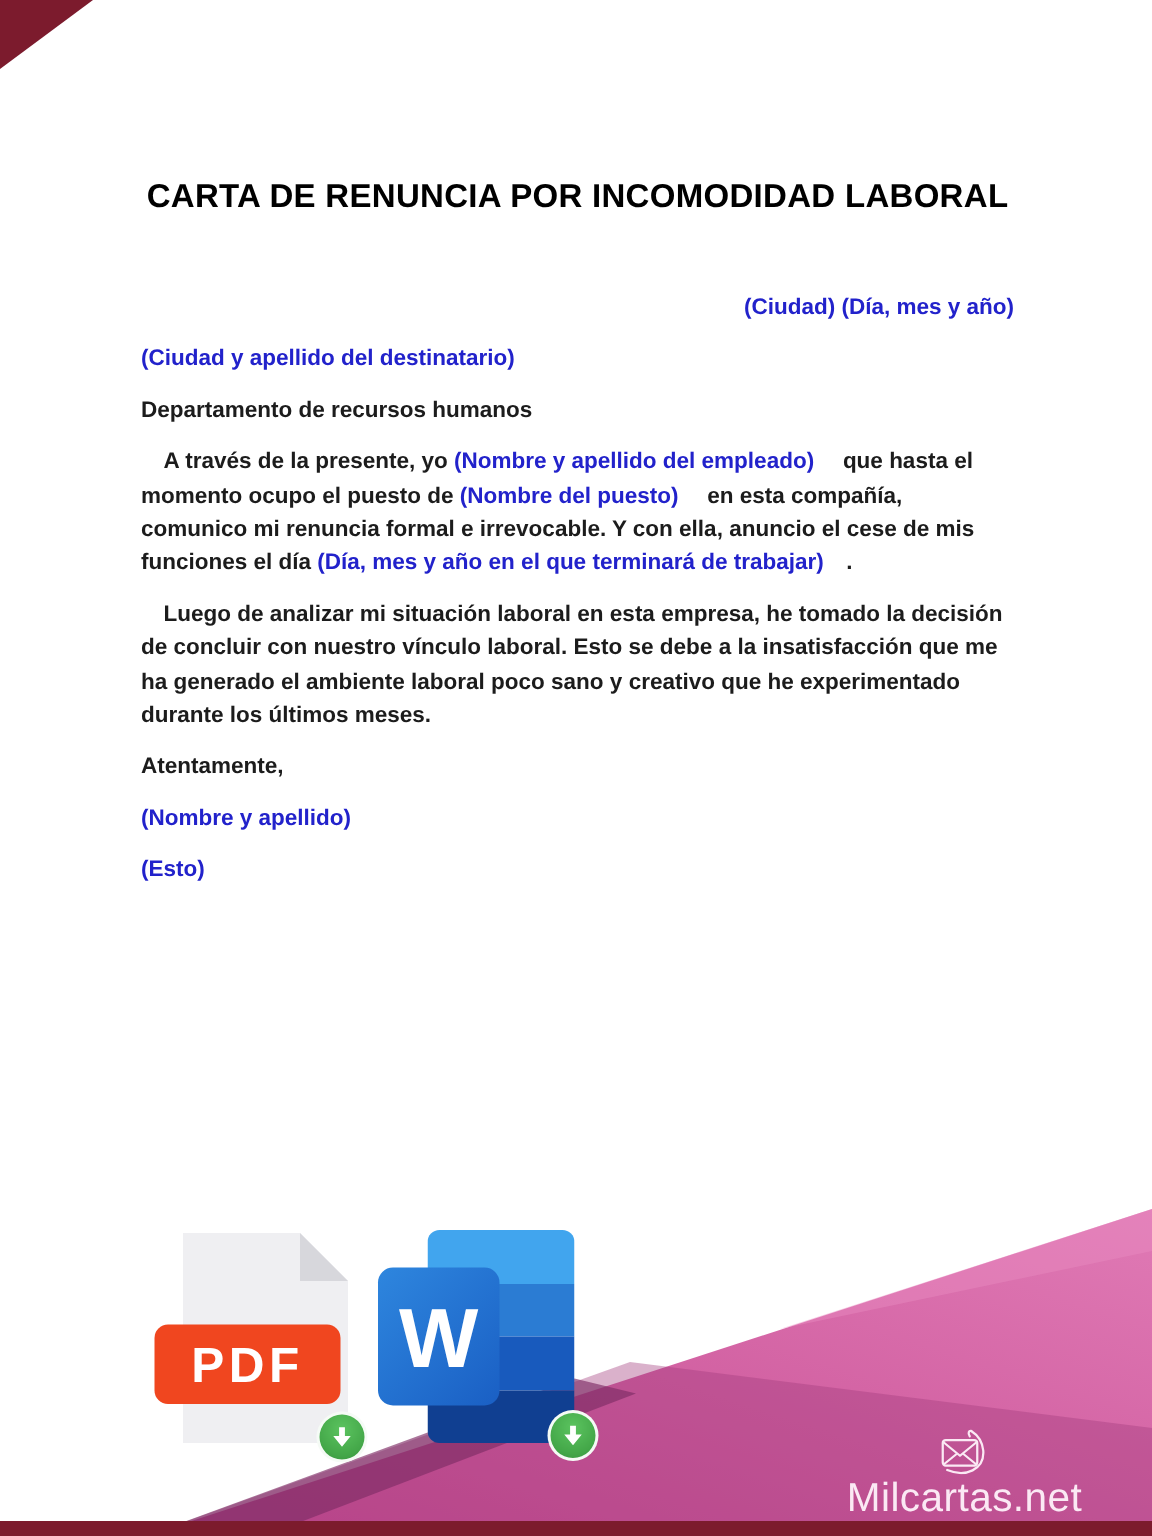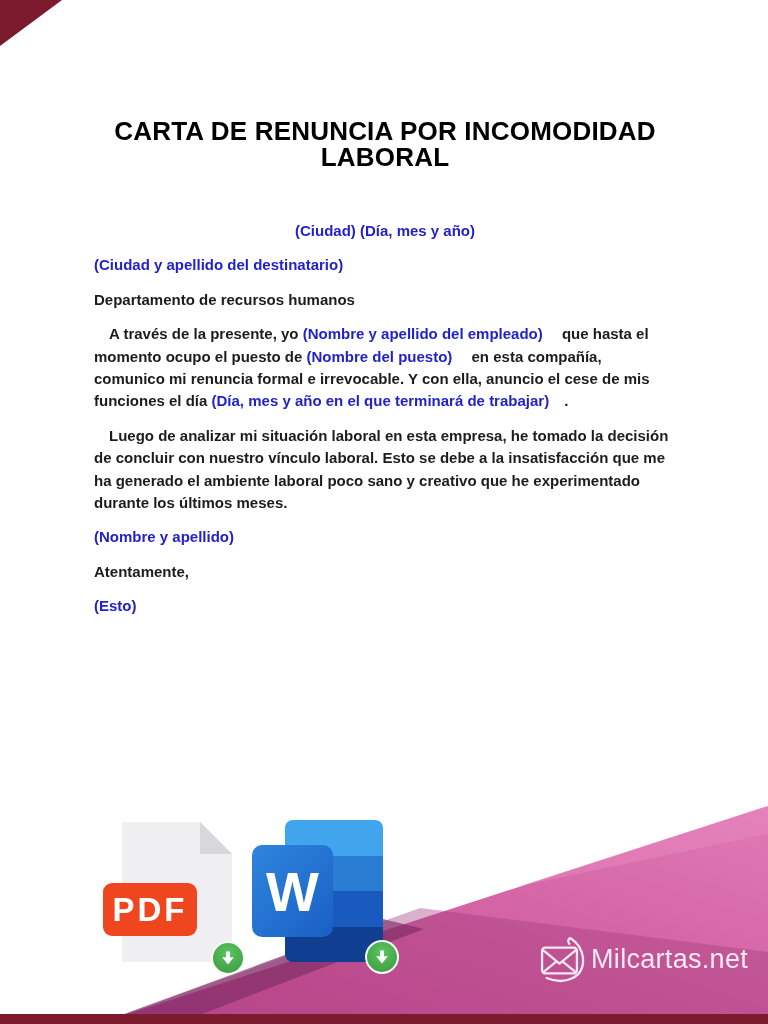--- a/index.html
+++ b/index.html
@@ -8,25 +8,25 @@
     background:#ffffff;overflow:hidden;
     font-family:"Liberation Sans",sans-serif;
   }
   
   .letter{
     position:absolute;left:94px;top:118px;width:582px;
     font-weight:700;font-size:15px;line-height:22.4px;
     color:var(--body-text,#1c1c1c);
   }
   .doc-title{
-    font-size:26px;line-height:26px;letter-spacing:.2px;
+    font-size:22px;line-height:26px;letter-spacing:.2px;
     text-align:center;color:#000;margin:0 0 50px 0;font-weight:700;
   }
   .line,.para{margin:0 0 12px 0;}
-  .line-right{text-align:center;}
+  .line-right{text-align:right;}
   .blue, .seg-placeholder{color:var(--accent-blue,#2222CB);}
   .seg-plain{color:var(--body-text,#1c1c1c);margin-left:15px;}
   
   .corner-triangle{
     position:absolute;left:0;top:0;width:62px;height:46px;
     background:var(--maroon,#7C1B2D);
     clip-path:polygon(0 0,100% 0,0 100%);z-index:4;
   }
   .bottom-art{position:absolute;left:0;top:0;width:768px;height:1024px;z-index:1;pointer-events:none;}
   .bottom-bar{
@@ -38,21 +38,21 @@
   .pdf-icon{position:absolute;left:122px;top:822px;width:110px;height:140px;cursor:pointer;}
   .pdf-page{
     position:absolute;inset:0;background:#EFEFF2;
     clip-path:polygon(0 0,78px 0,110px 32px,110px 140px,0 140px);
   }
   .pdf-fold{
     position:absolute;right:0;top:0;width:32px;height:32px;
     background:#D7D7DC;clip-path:polygon(0 0,100% 100%,0 100%);
   }
   .pdf-label{
-    position:absolute;left:-19px;top:61px;width:94px;height:53px;
+    position:absolute;left:-19px;top:61px;width:124px;height:53px;
     background:var(--pdf-orange,#F0461F);border-radius:9px;
     display:flex;align-items:center;justify-content:center;
     color:#fff;font-size:33px;font-weight:700;letter-spacing:3px;text-align:center;
   }
   .word-icon{position:absolute;left:285px;top:820px;width:131px;height:142px;cursor:pointer;}
   .word-back{
     position:absolute;left:0;top:0;width:98px;height:142px;
     border-radius:8px;overflow:hidden;
   }
   .word-band{height:25%;}
@@ -69,22 +69,22 @@
   .dl-btn{
     position:absolute;width:34px;height:34px;border-radius:50%;
     background:radial-gradient(circle at 50% 32%,#5BC35F 0%,#43A648 70%,#37903D 100%);
     border:2px solid rgba(255,255,255,.95);box-sizing:border-box;
     display:flex;align-items:center;justify-content:center;cursor:pointer;
   }
   .dl-btn-pdf{left:211px;top:941px;}
   .dl-btn-word{left:365px;top:940px;}
   
   .brand{
-    position:absolute;left:536px;top:928px;width:212px;height:62px;
-    display:flex;align-items:center;z-index:6;cursor:pointer;
+    position:absolute;left:536px;top:952px;width:212px;height:62px;
+    display:flex;align-items:center;z-index:6;cursor:pointer;flex-direction:column;
   }
   .brand-text{
     color:var(--logo-text,#FBE9F4);font-size:27px;font-weight:400;
     margin-left:2px;letter-spacing:.3px;
   }
 </style>
 </head>
 <body>
 
 <div id="canvas">
@@ -104,22 +104,22 @@
     <polygon points="383,919 97,1024 176,1024 424,929" fill="#7E2C66" opacity="0.65"></polygon>
   </svg>
 
   <div class="letter">
     <h1 class="doc-title">CARTA DE RENUNCIA POR INCOMODIDAD LABORAL</h1>
     <div class="line line-right blue">(Ciudad) (Día, mes y año)</div>
     <div class="line blue">(Ciudad y apellido del destinatario)</div>
     <div class="line">Departamento de recursos humanos</div>
     <p class="para"><span class="seg-plain">A través de la presente, yo </span><span class="seg-placeholder">(Nombre y apellido del empleado)</span><span class="seg-plain"> que hasta el momento ocupo el puesto de </span><span class="seg-placeholder">(Nombre del puesto)</span><span class="seg-plain"> en esta compañía, comunico mi renuncia formal e irrevocable. Y con ella, anuncio el cese de mis funciones el día </span><span class="seg-placeholder">(Día, mes y año en el que terminará de trabajar)</span><span class="seg-plain">.</span></p>
     <p class="para"><span class="seg-plain">Luego de analizar mi situación laboral en esta empresa, he tomado la decisión de concluir con nuestro vínculo laboral. Esto se debe a la insatisfacción que me ha generado el ambiente laboral poco sano y creativo que he experimentado durante los últimos meses.</span></p>
+    <div class="line">Atentamente,</div>
     <div class="line blue">(Nombre y apellido)</div>
-    <div class="line">Atentamente,</div>
     <div class="line blue">(Esto)</div>
   </div>
 
   <div class="downloads">
 
     <div class="pdf-icon">
       <div class="pdf-page"></div>
       <div class="pdf-fold"></div>
       <div class="pdf-label">PDF</div>
     </div>

